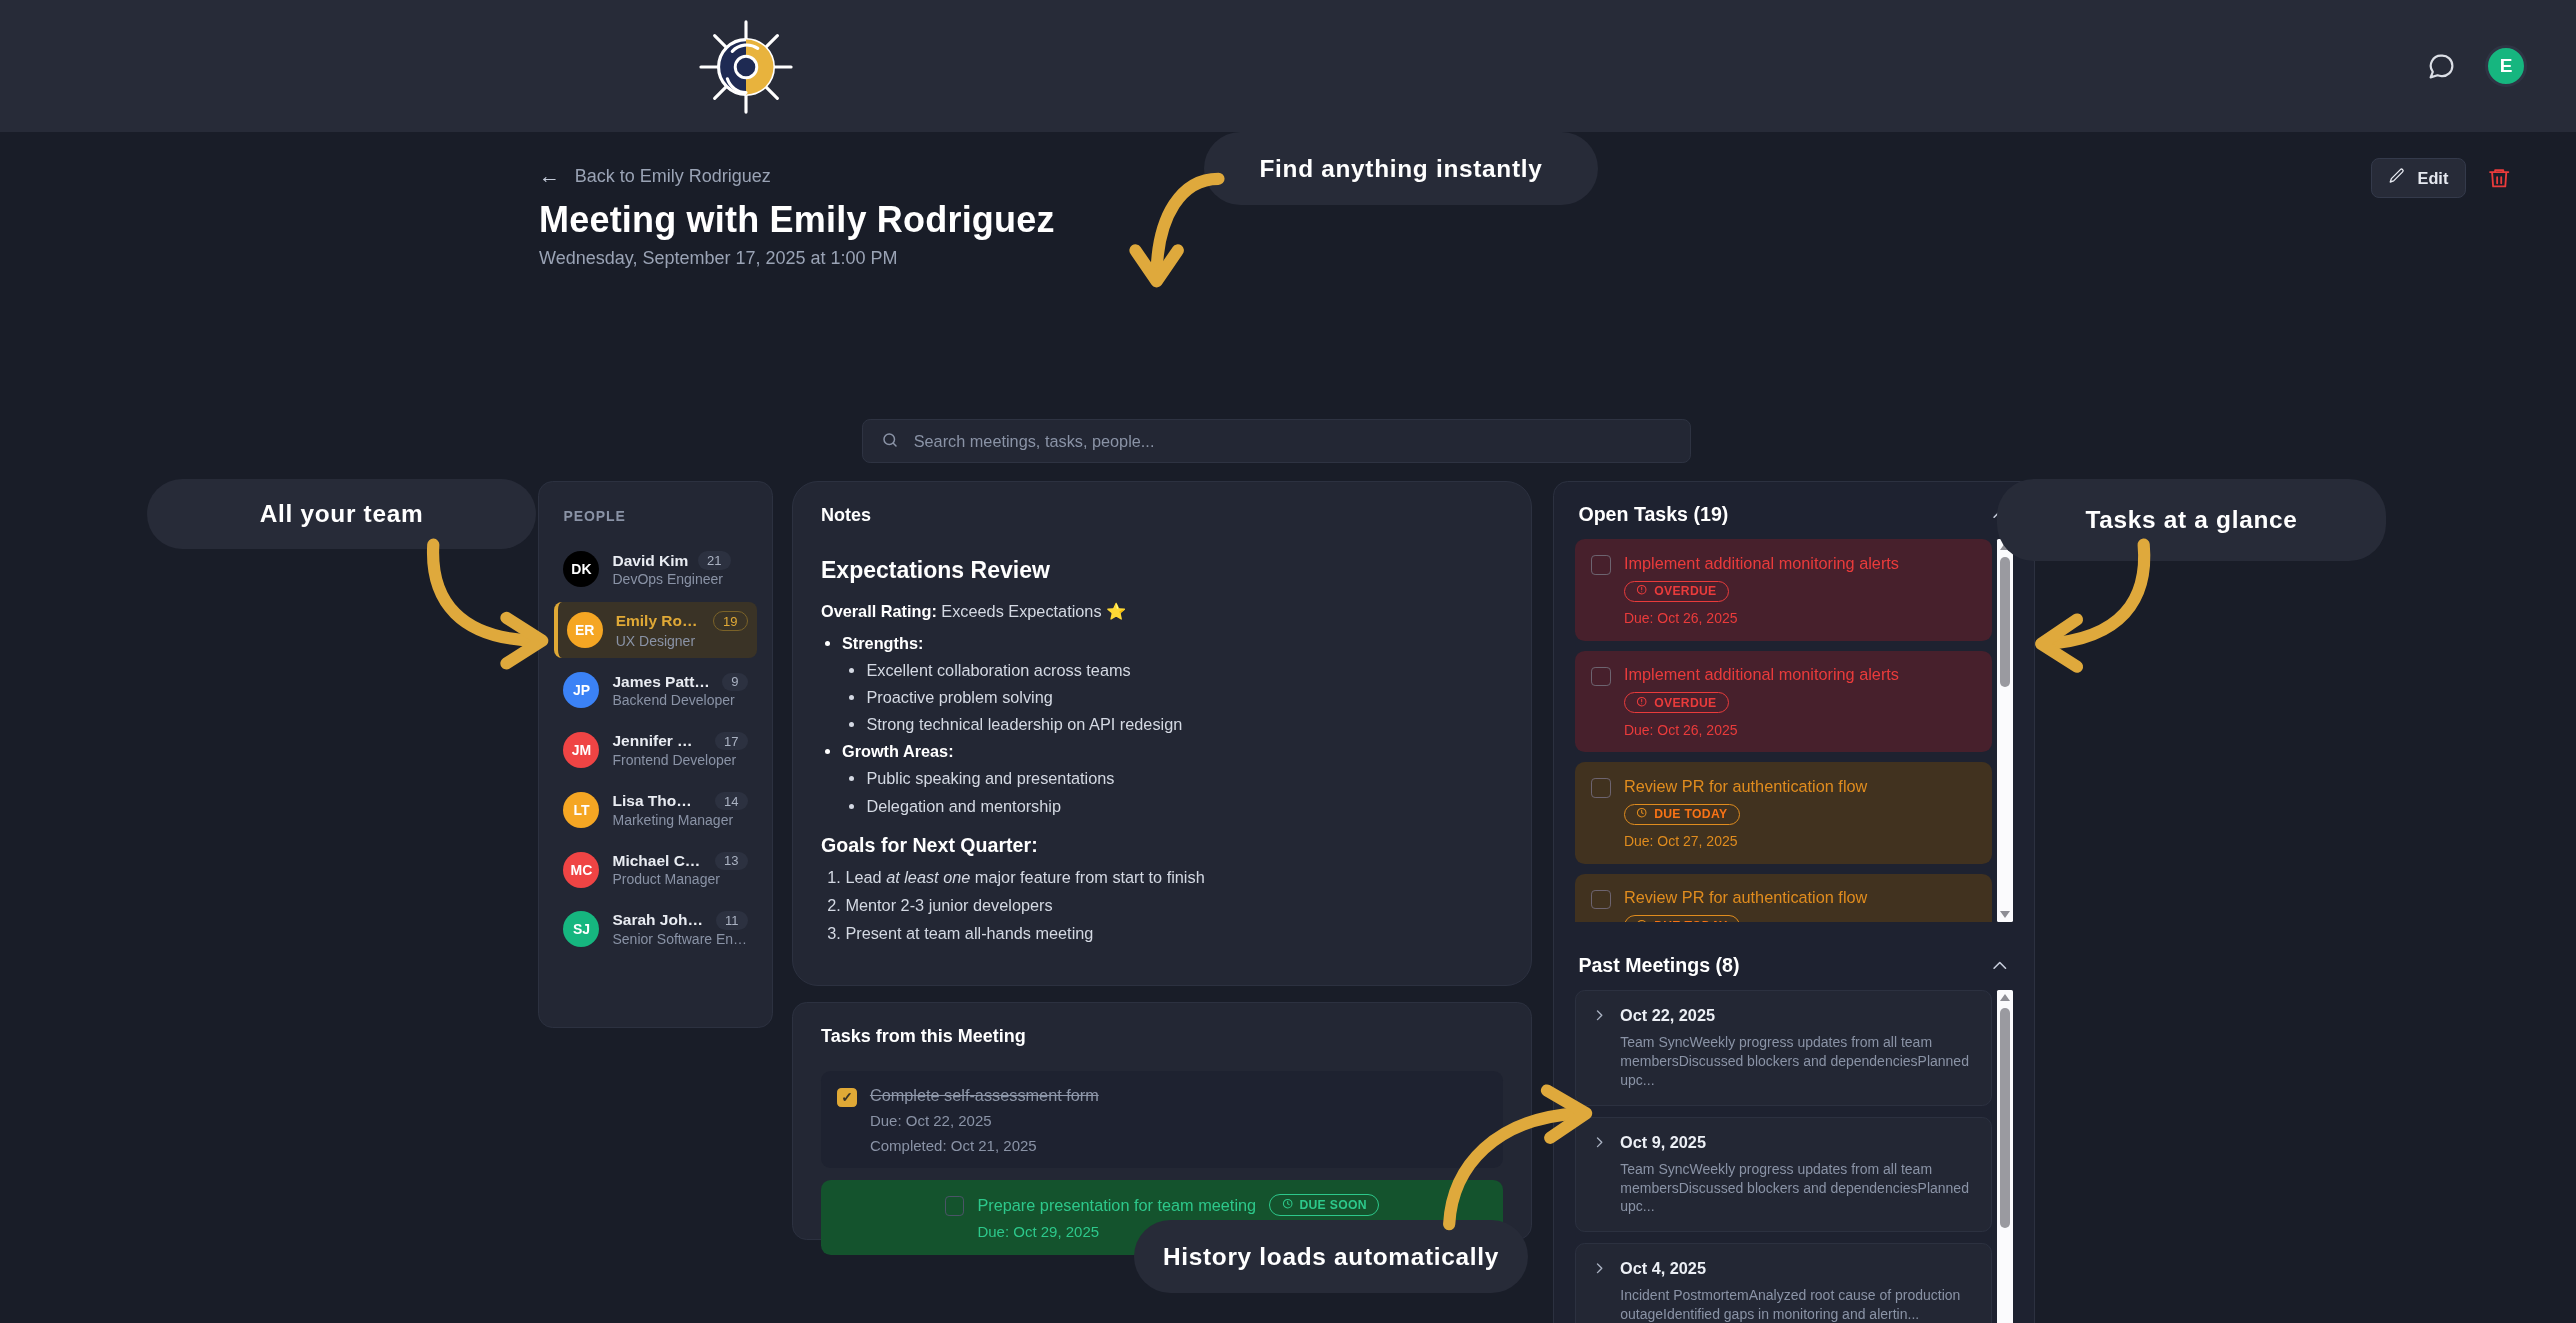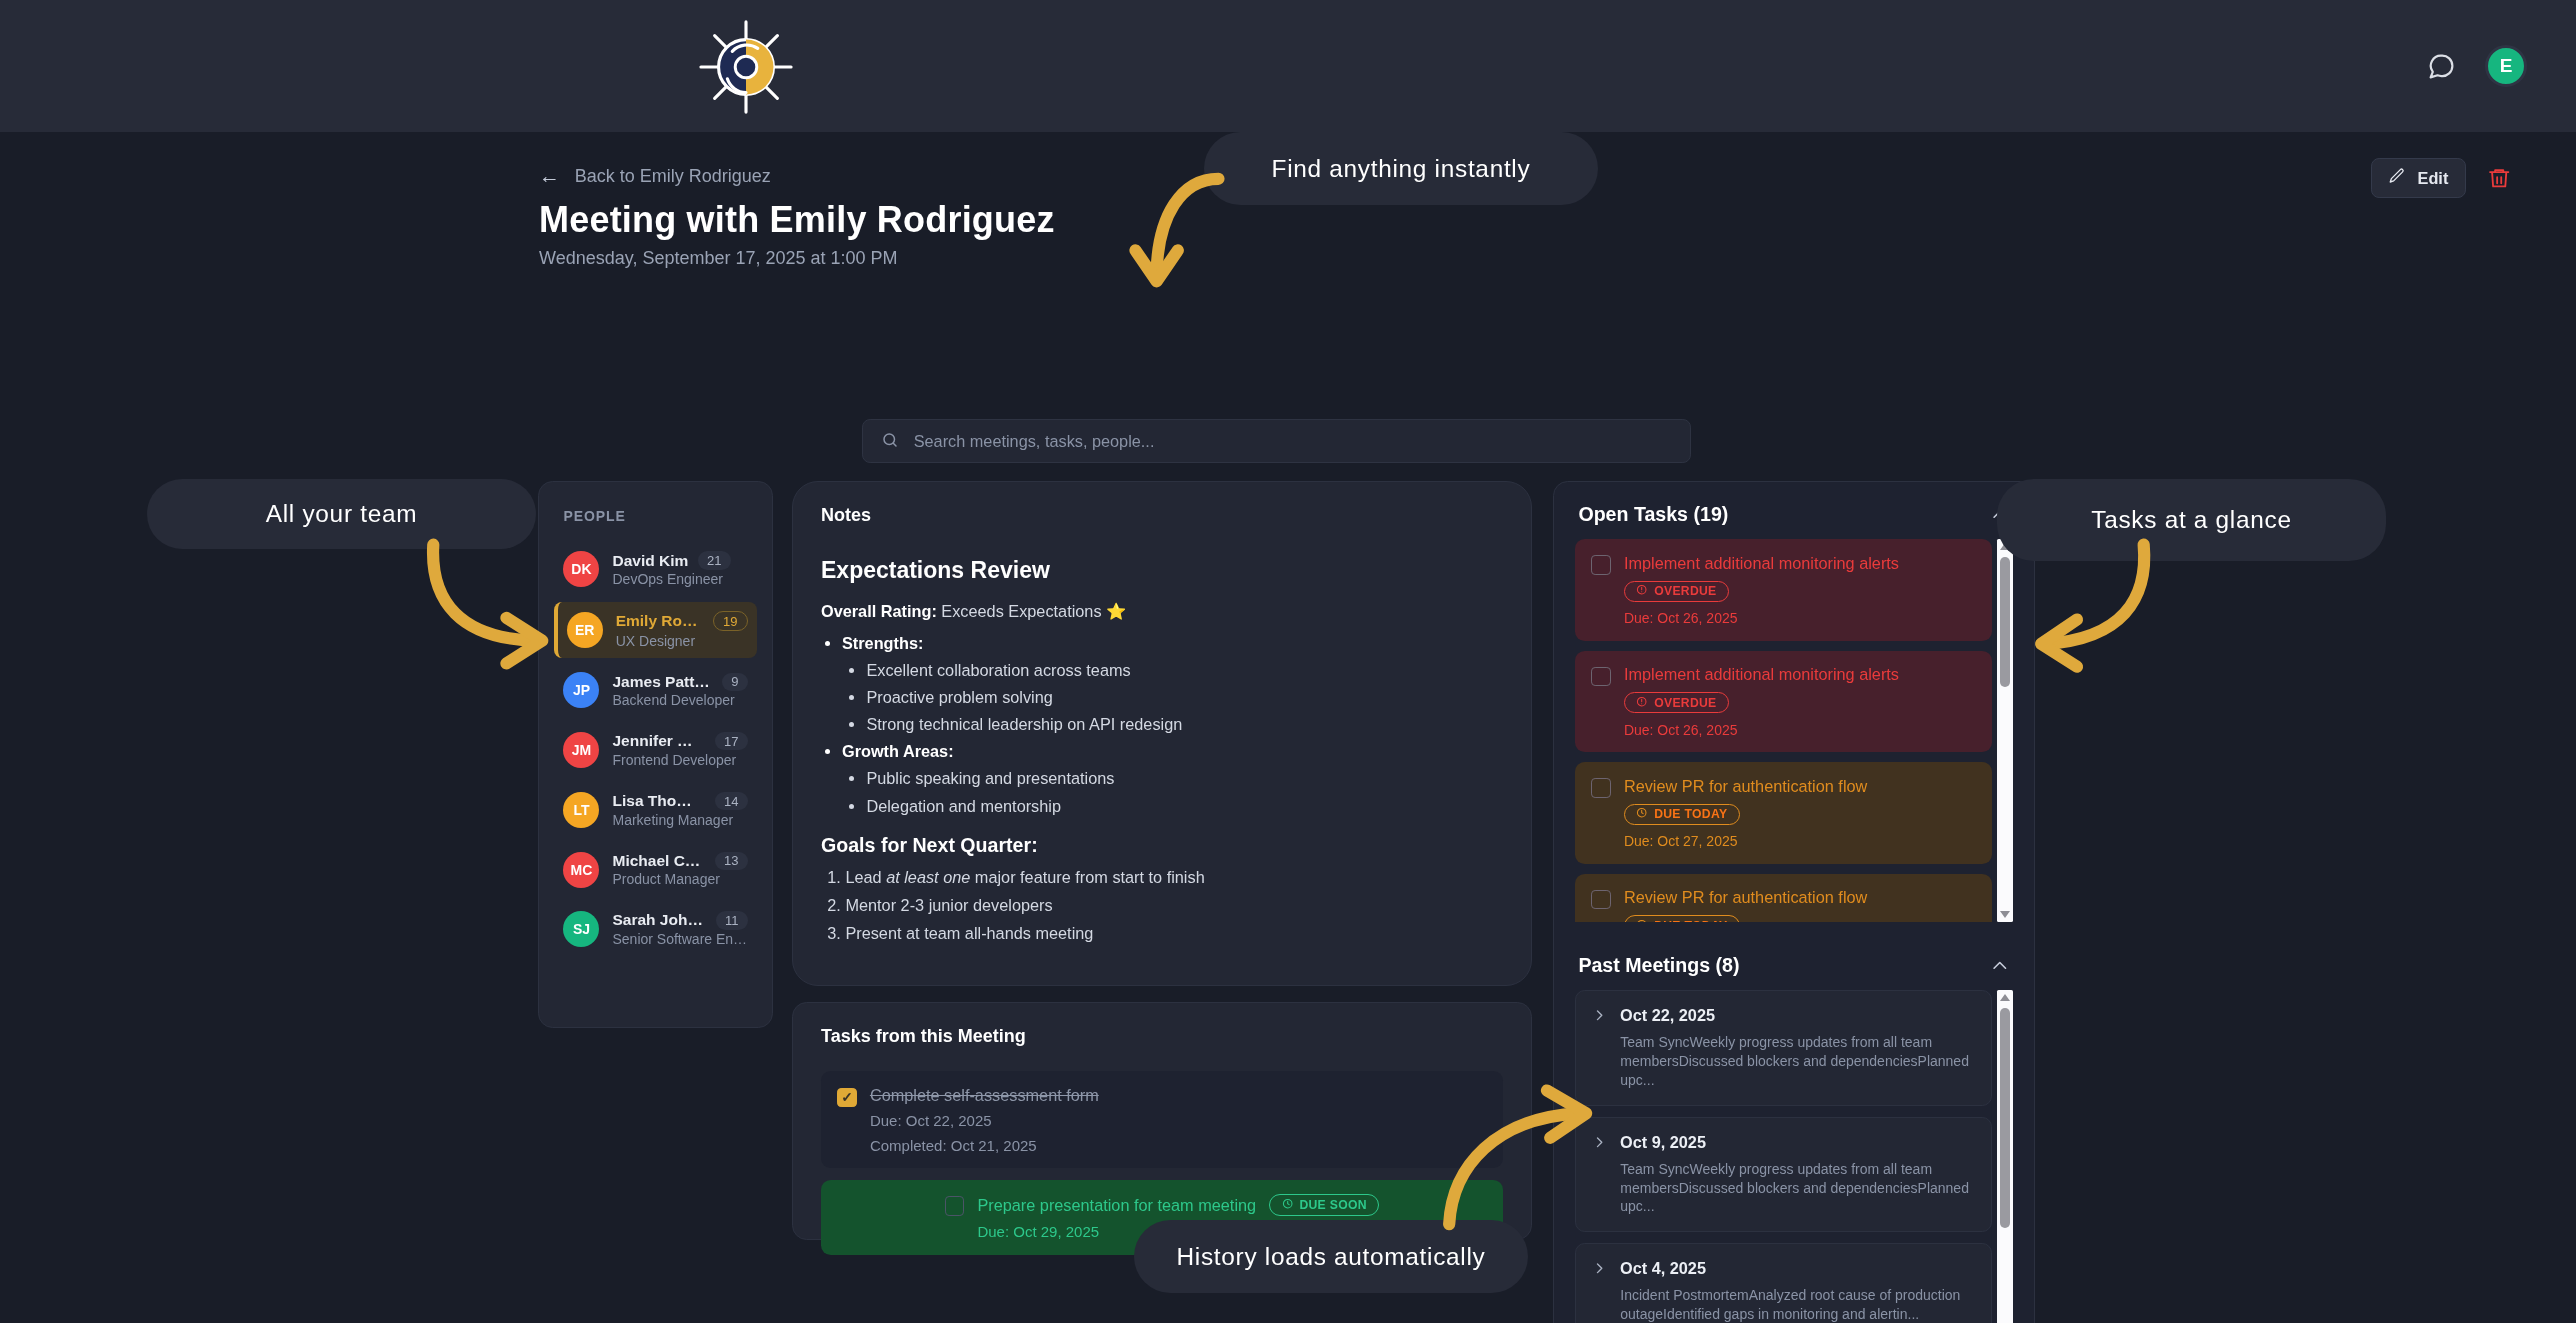--- a/index.html
+++ b/index.html
@@ -216,21 +216,21 @@
   .meet-date { font-size: 16.3px; font-weight: bold; color: #eceff5; }
   .meet-desc {
     font-size: 14px; color: #8a93a6; margin-top: 8.1px; margin-left: 28px;
     line-height: 1.35;
   }
 
   
   .callout {
     position: absolute; background: #272b38; border-radius: 37px;
     display: flex; align-items: center; justify-content: center;
-    color: #ffffff; font-weight: normal; text-align: center;
+    color: #ffffff; font-weight: bold; text-align: center;
     font-size: 24.4px; line-height: 1.3; letter-spacing: 0.7px;
     padding: 11.4px 24.4px;
   }
   #callout-find    { left: 1204px; top: 132px; width: 394px; height: 73px; }
   #callout-team    { left: 147px;  top: 479px; width: 389px; height: 70px; }
   #callout-tasks   { left: 1997px; top: 479px; width: 389px; height: 82px; }
   #callout-history { left: 1134px; top: 1220px; width: 394px; height: 73px; }
 
   .arrow-svg { position: absolute; pointer-events: none; }
 </style>
@@ -302,21 +302,21 @@
             <path d="M20 20l-3.6-3.6"></path>
         </svg>
       </span>
       <span class="ph">Search meetings, tasks, people...</span>
     </div>
 
     <div class="people-card">
       <div class="people-label">PEOPLE</div>
 
       <div class="person">
-        <div class="av" style="background:#ef4444">
+        <div class="av" style="background:#000000">
           <span>DK</span>
           </div>
         <div class="info">
           <div class="nm-row">
             <span class="nm">David Kim</span>
             <span class="cnt">21</span>
           </div>
           <div class="role">DevOps Engineer</div>
         </div>
       </div>

